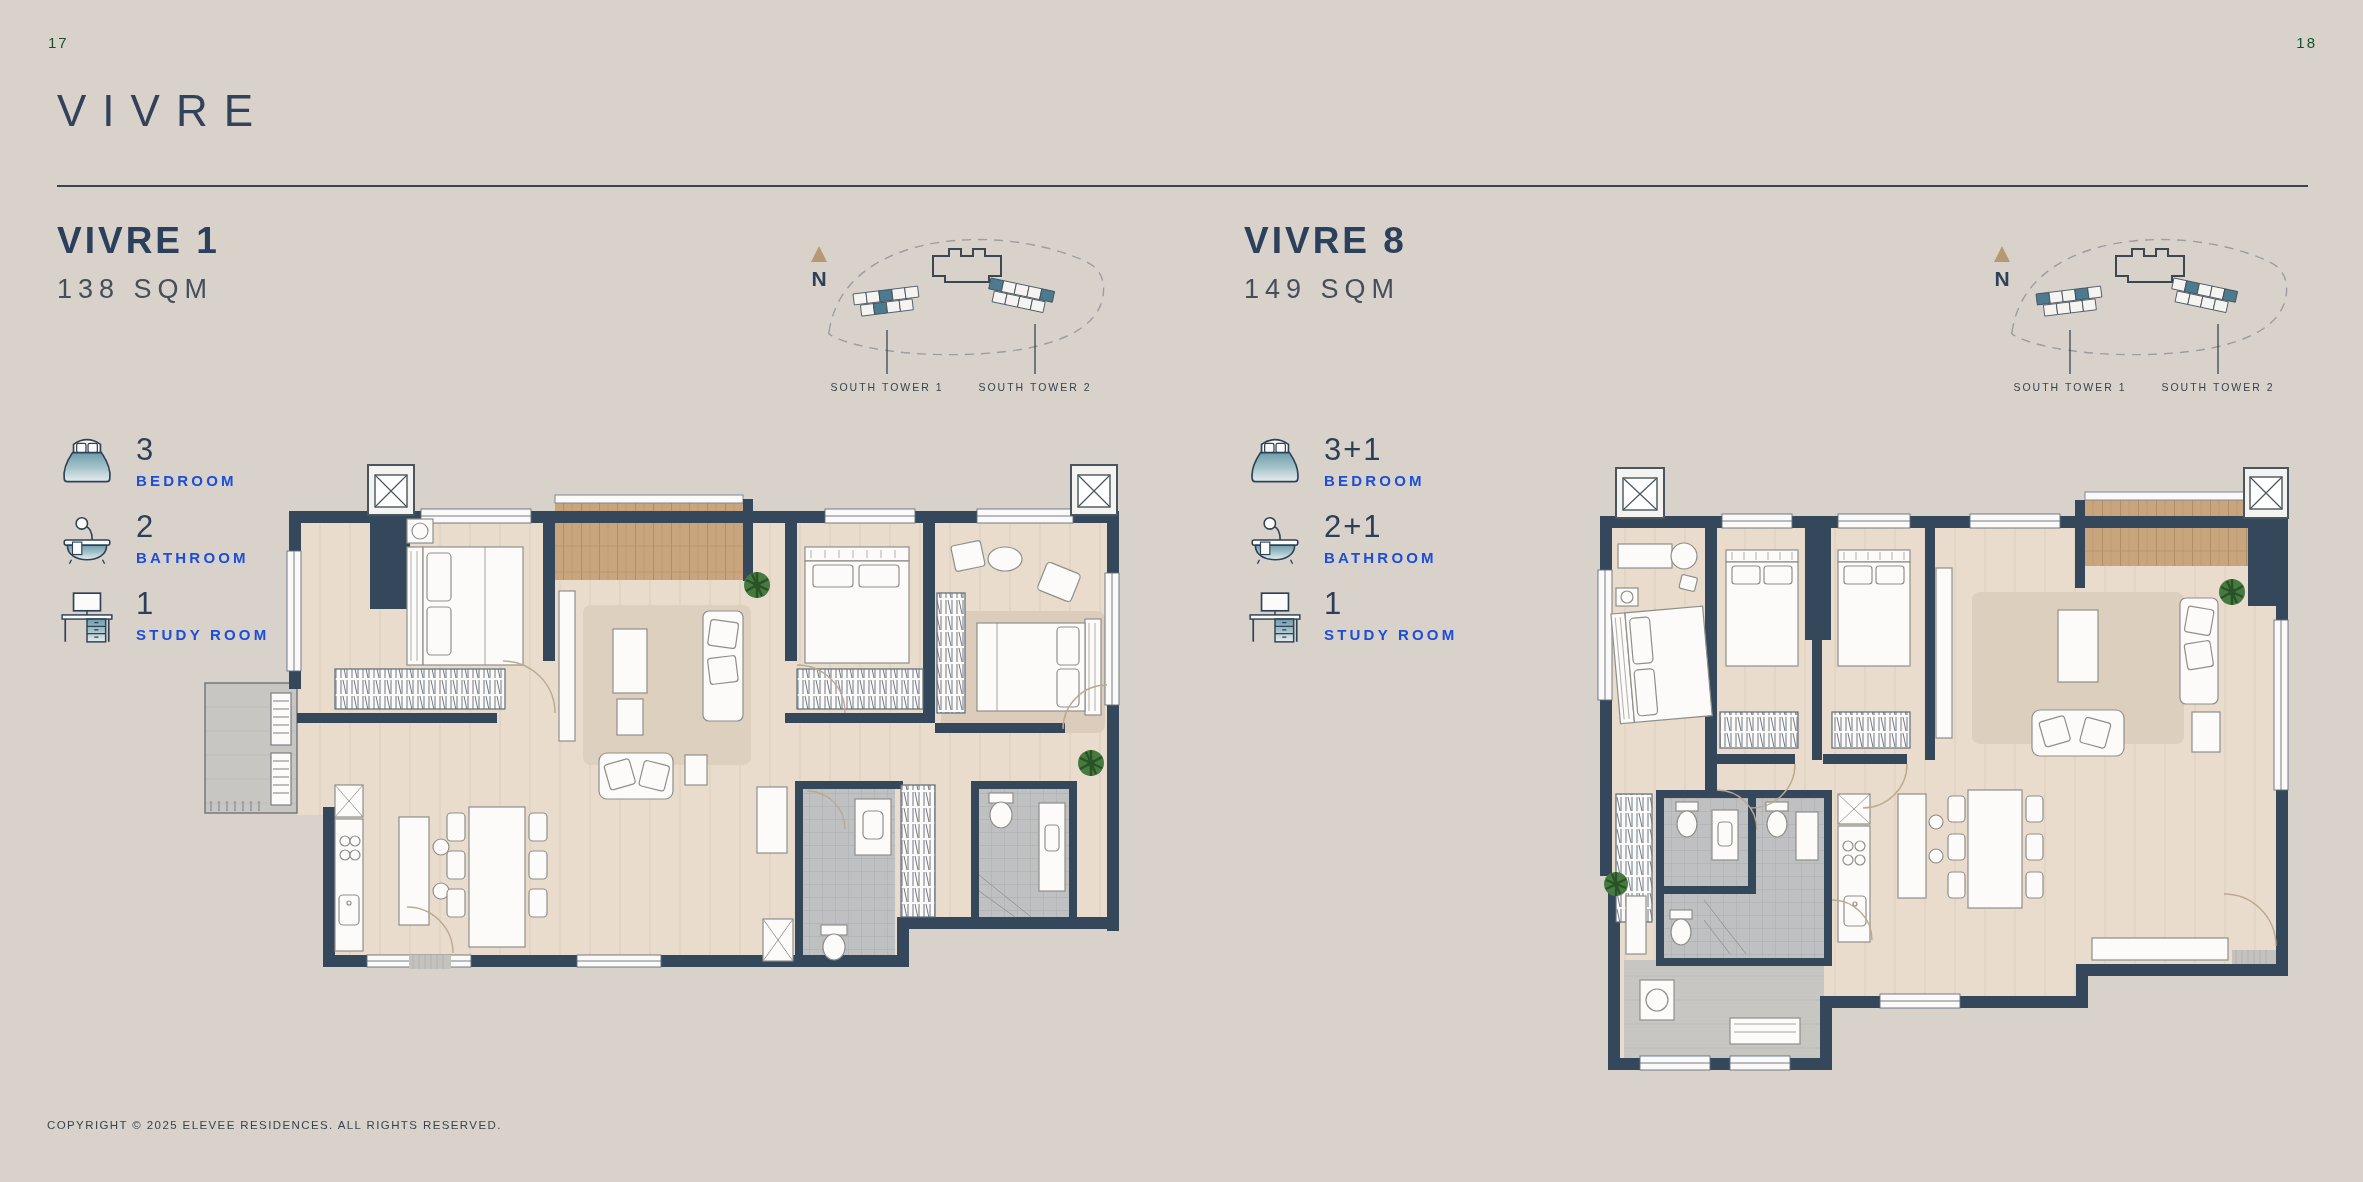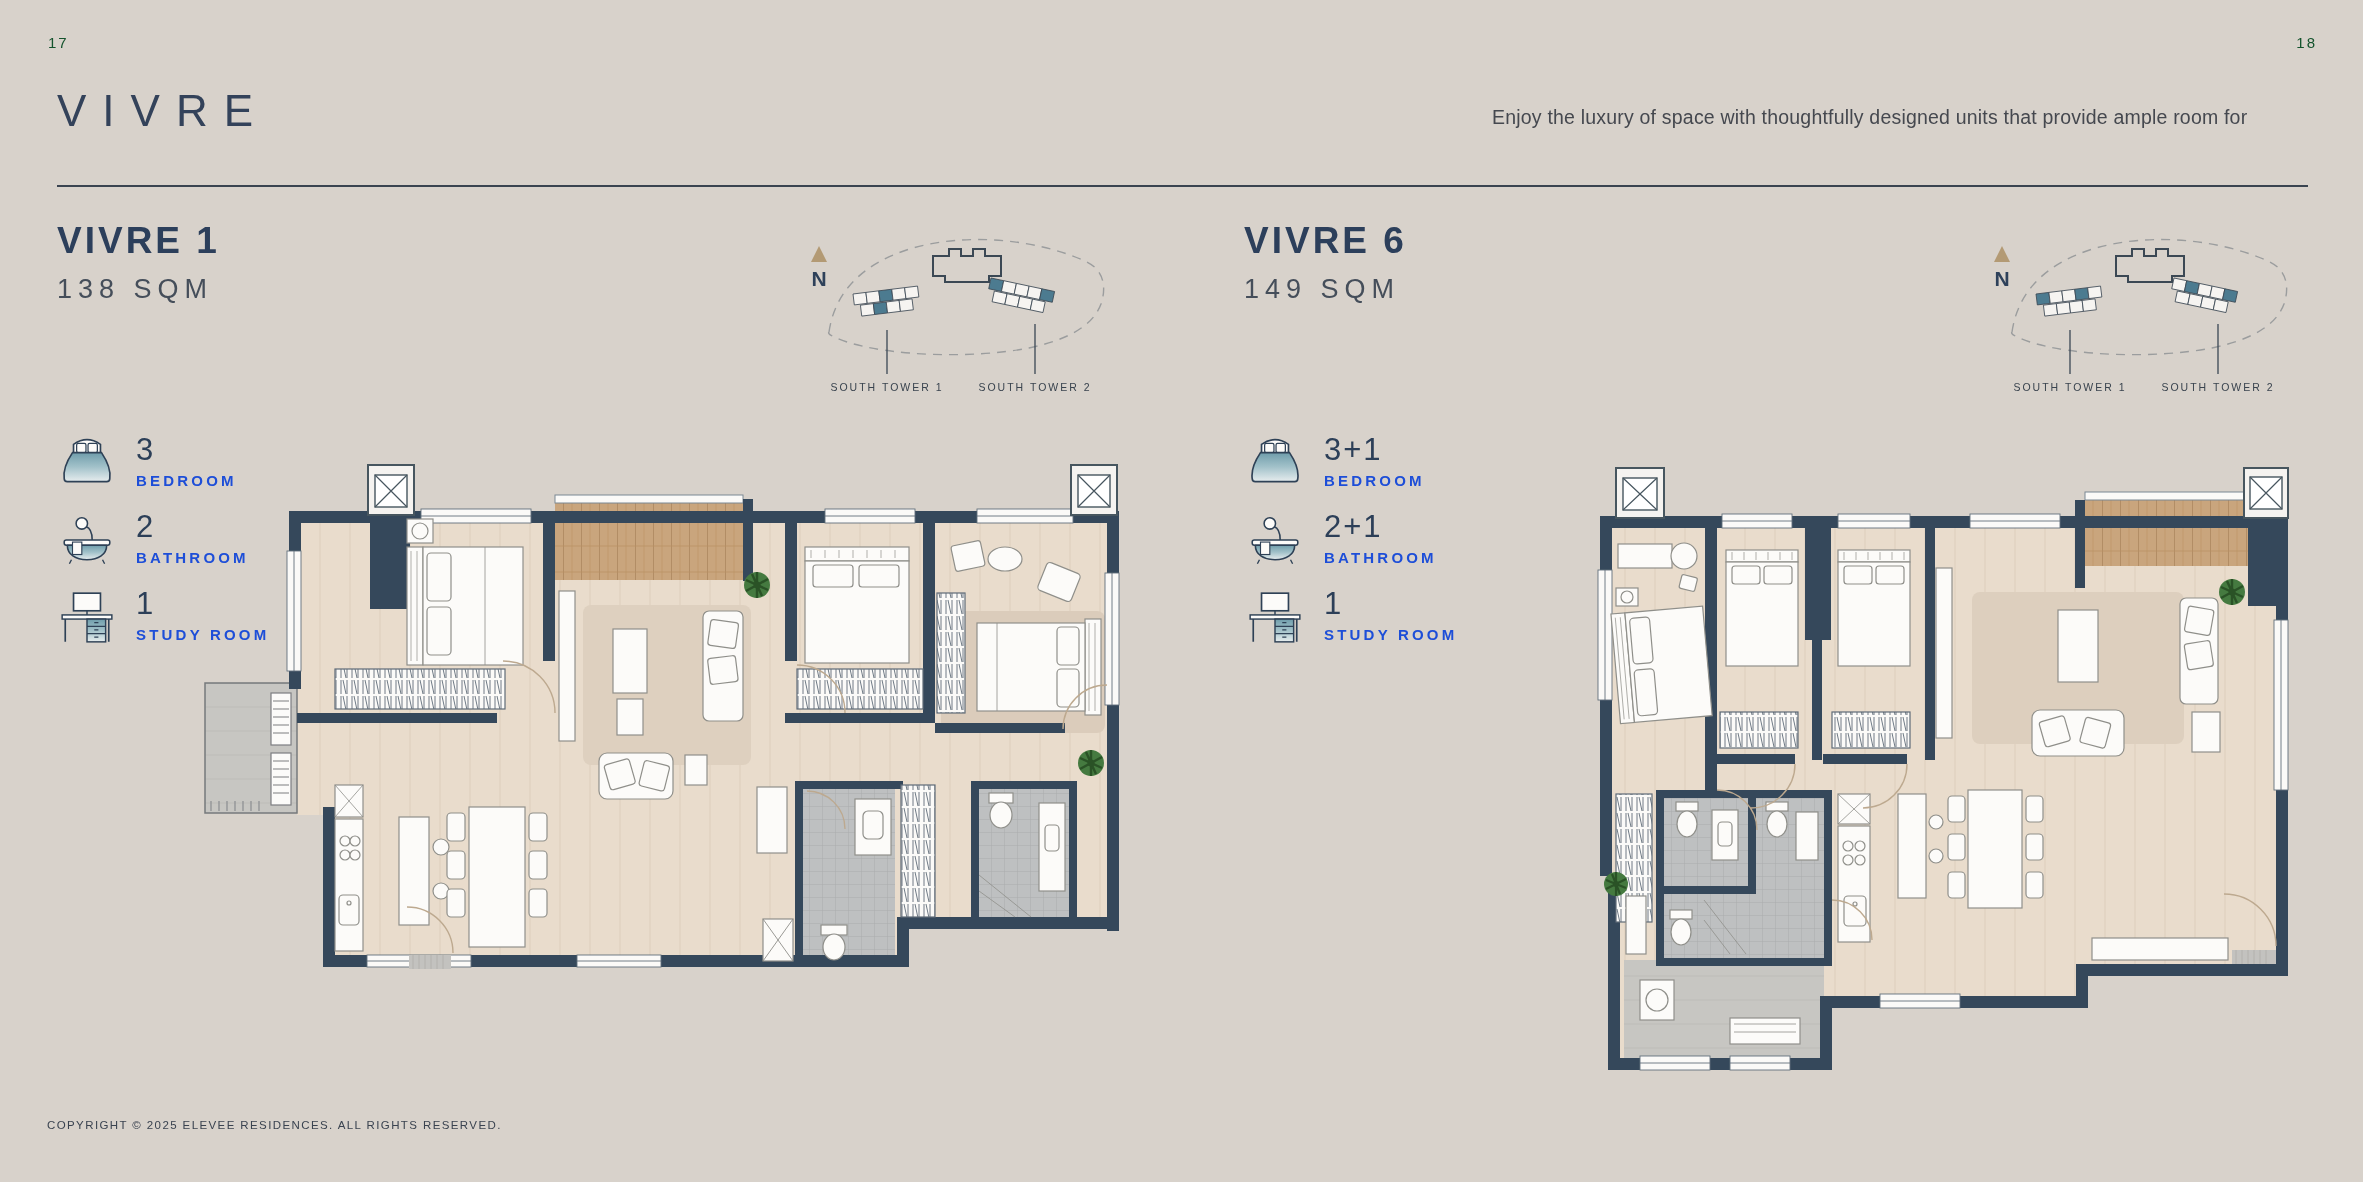--- a/index.html
+++ b/index.html
@@ -70,21 +70,21 @@
     </pattern>
   </defs>
 </svg>
 
 <div class="pagenum" id="pagenum-left">17</div>
 <div class="pagenum" id="pagenum-right">18</div>
 
 <h1 class="main-title" style="margin:0;">VIVRE</h1>
 
 <p class="description" style="margin:0;">
-  <span>Enjoy the luxury of space with thoughtfully designed units that provide ample room for</span><br>
+  <br>
 </p>
 
 <div class="divider"></div>
 
 <div class="unit-header" id="unit1-header">
   <div class="unit-name">VIVRE 1</div>
   <div class="unit-area">138 SQM</div>
 </div>
 
 <svg class="siteplan" id="siteplan1" viewBox="0 0 350 178">
@@ -341,21 +341,21 @@
       </g>
     <g transform="translate(906,308)">
         <circle r="13" fill="#457a40"></circle>
         <path d="M-11,-5 L11,5 M-5,-11 L5,11 M-11,6 L11,-6 M0,-13 V13" stroke="#2a5226" stroke-width="2.4"></path>
         <circle r="3.5" fill="#2a5226"></circle>
       </g>
   </g>
 </svg>
 
 <div class="unit-header" id="unit2-header">
-  <div class="unit-name">VIVRE 6</div>
+  <div class="unit-name">VIVRE 8</div>
   <div class="unit-area">149 SQM</div>
 </div>
 
 <svg class="siteplan" id="siteplan2" viewBox="0 0 350 178">
   <g>
     <polygon points="16,34 24,18 32,34" fill="#b39a74"></polygon>
     <text x="24" y="58" text-anchor="middle" font-size="21" font-weight="bold" fill="#2e415a">N</text>
   </g>
   <path d="M34,104 C40,62 70,34 118,20 C170,5 240,10 292,34 C308,42 312,58 306,76 C298,98 272,112 234,120 C176,131 96,128 52,114 C38,109 32,106 34,104 Z" fill="none" stroke="#9b9d9e" stroke-width="1.4" stroke-dasharray="9 7"></path>
   <g transform="translate(138,16)">

